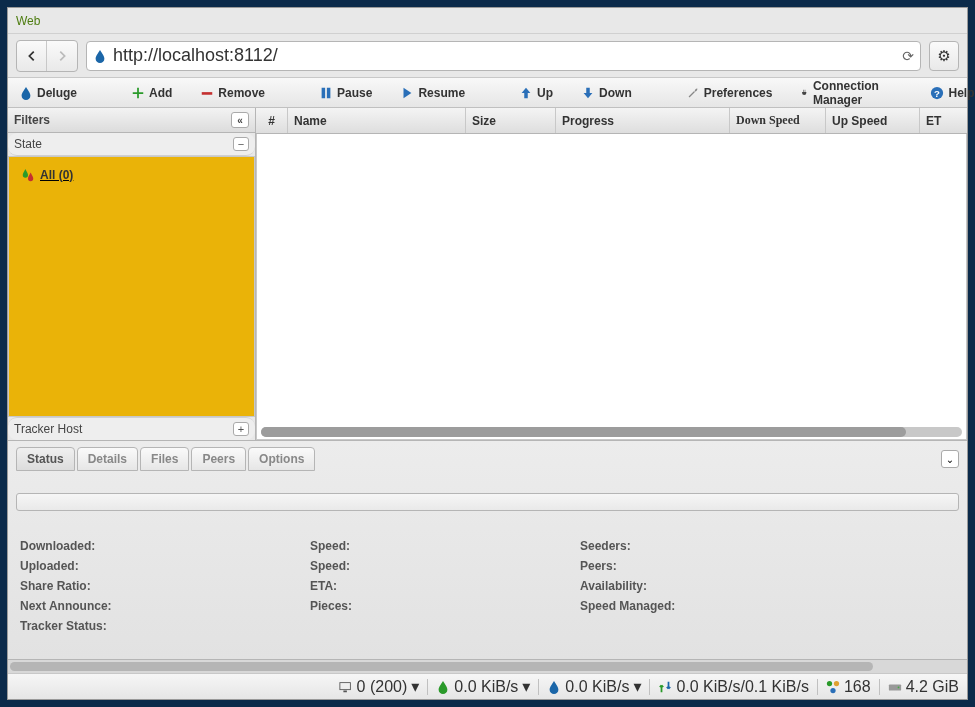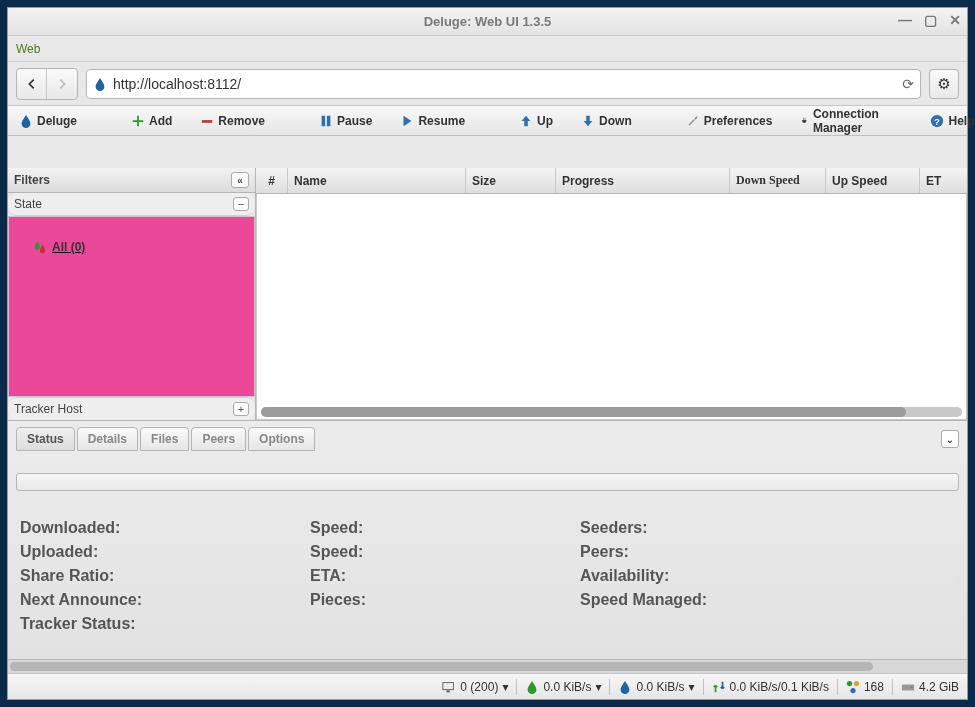--- a/index.html
+++ b/index.html
@@ -80,21 +80,21 @@
   background: #fff;
   display: flex;
   align-items: center;
   padding: 0 6px;
   gap: 6px;
 }
 .addr-input {
   flex: 1;
   border: none;
   outline: none;
-  font-size: 14px;
+  font-size: 18px;
   color: #333;
 }
 .reload-btn { color: #666; cursor: pointer; font-size: 14px; }
 .gear-btn {
   width: 30px; height: 30px;
   border: 1px solid #b5b5b5;
   border-radius: 4px;
   background: linear-gradient(#fafafa,#e9e9e9);
   display: flex; align-items: center; justify-content: center;
   cursor: pointer;
@@ -126,21 +126,20 @@
   background: #b5b5b5;
   margin: 0 4px;
 }
 .tb-spacer { flex: 1; }
 .ico { width: 14px; height: 14px; display: inline-flex; align-items: center; justify-content: center; }
 .content {
   flex: 1;
   display: flex;
   background: #e8e8e8;
   min-height: 0;
-  margin-top: 32px;
 }
 .filters-panel {
   width: 248px;
   border-right: 1px solid #b5b5b5;
   display: flex;
   flex-direction: column;
   background: #e8e8e8;
 }
 .panel-head {
   background: linear-gradient(#f3f3f3,#dcdcdc);
@@ -177,22 +176,22 @@
   background: #fff;
   border-radius: 3px;
   width: 16px; height: 14px;
   display: flex; align-items: center; justify-content: center;
   font-size: 11px;
   cursor: pointer;
   color: #555;
 }
 .filter-body {
   flex: 1;
-  background: #ec4899;
-  padding: 20px;
+  background: #eab308;
+  padding: 8px;
   border: 1px solid #c8c8c8;
   margin: 0 0 0 0;
   text-decoration: underline;
 }
 .filter-item {
   display: flex; align-items: center; gap: 5px;
   padding: 3px 4px;
   font-weight: bold;
   color: #333;
 }
@@ -288,21 +287,21 @@
   background: linear-gradient(#f6f6f6,#e9e9e9);
   border-radius: 3px;
 }
 .details-grid {
   display: grid;
   grid-template-columns: 290px 270px 300px 160px;
   row-gap: 6px;
   padding: 6px 4px 20px 4px;
   font-weight: bold;
   color: #555;
-  font-size: 16px;
+  font-size: 12px;
   overflow: hidden;
 }
 .bottom-scroll {
   height: 14px;
   background: #d8d8d8;
   border-top: 1px solid #b5b5b5;
   position: relative;
 }
 .bottom-scroll .thumb {
   position: absolute;
@@ -314,39 +313,31 @@
 .statusbar {
   height: 26px;
   background: linear-gradient(#f6f6f6,#e6e6e6);
   border-top: 1px solid #c8c8c8;
   display: flex;
   align-items: center;
   justify-content: flex-end;
   gap: 4px;
   padding: 0 8px;
   color: #333;
-  font-size: 12px;
+  font-size: 16px;
 }
 .sb-item { display: flex; align-items: center; gap: 4px; }
 .sb-sep { width: 1px; height: 16px; background: #c0c0c0; margin: 0 4px; }
 svg { display: block; }
 </style>
 </head>
 <body>
 
 <div class="window">
 
-  <div class="titlebar">
-    <span>Deluge: Web UI 1.3.5</span>
-    <div class="win-controls">
-      <span>—</span>
-      <span>▢</span>
-      <span>✕</span>
-    </div>
-  </div>
 
   <div class="menubar">
     <span>Web</span>
   </div>
 
   <div class="addrbar">
     <div class="nav-group">
       <div class="nav-btn">
         <svg class="ico" viewBox="0 0 16 16">
             <path d="M10 3 L5 8 L10 13" stroke="#333" stroke-width="2" fill="none"></path>

